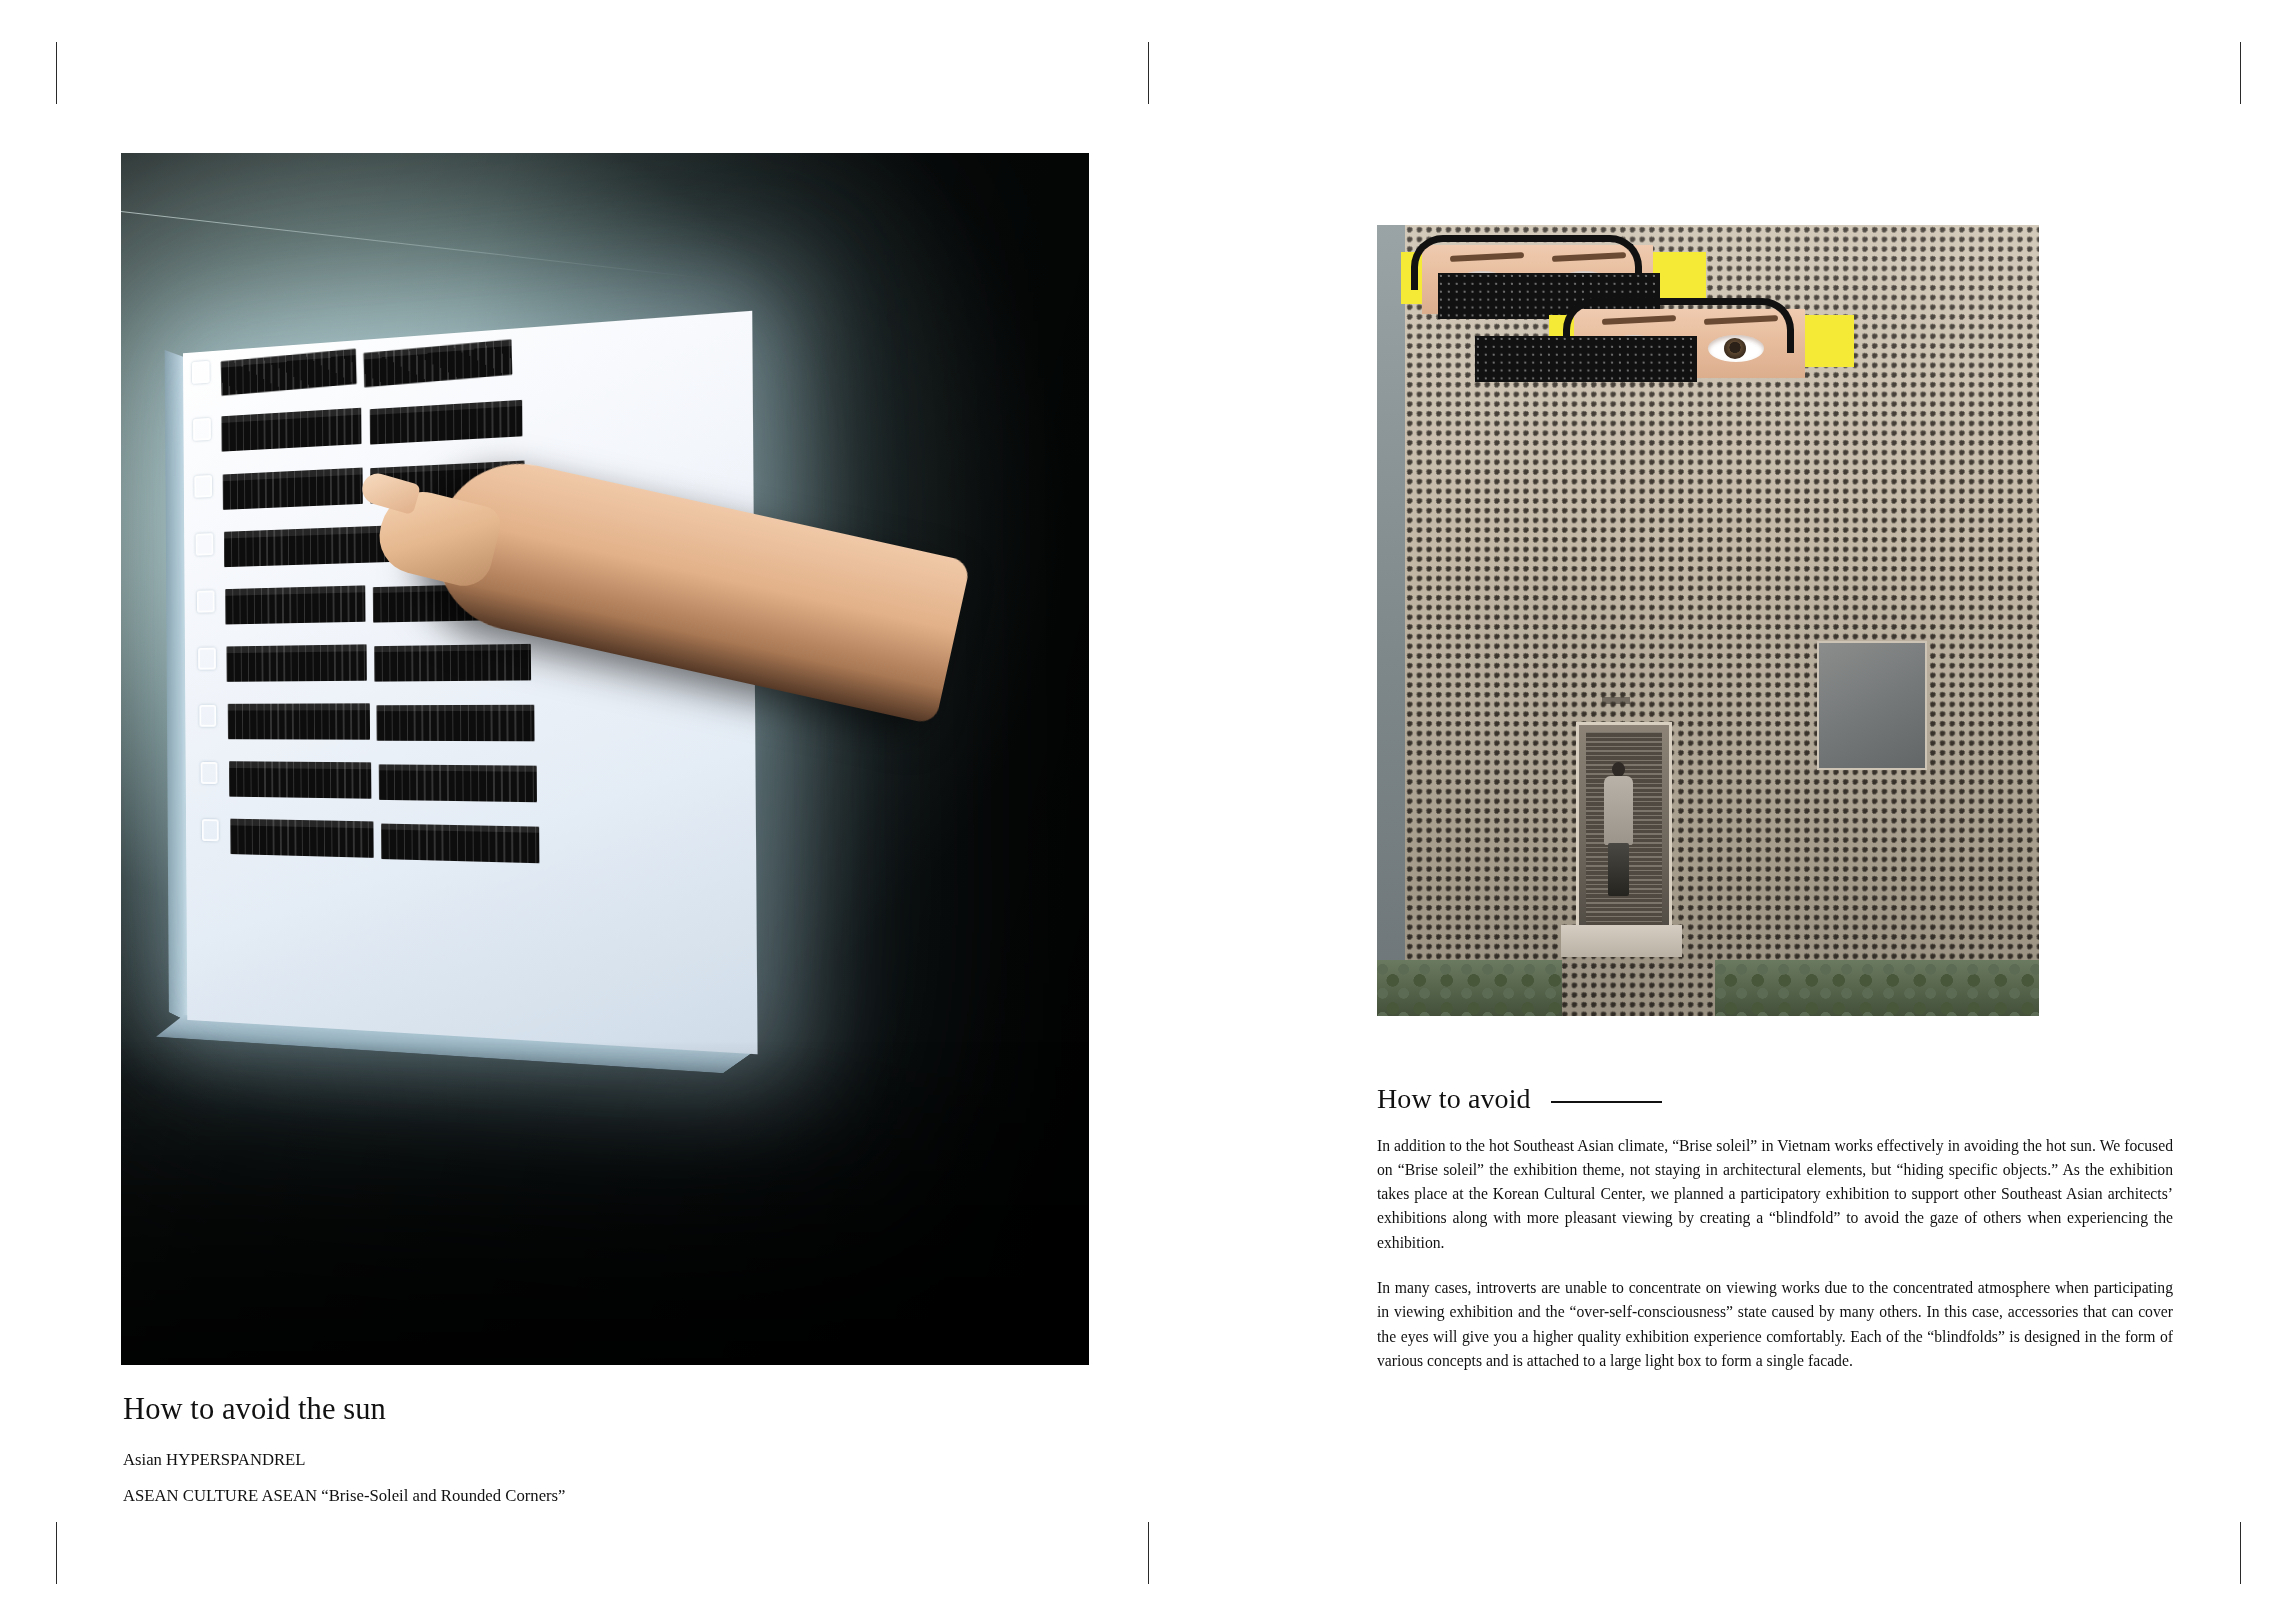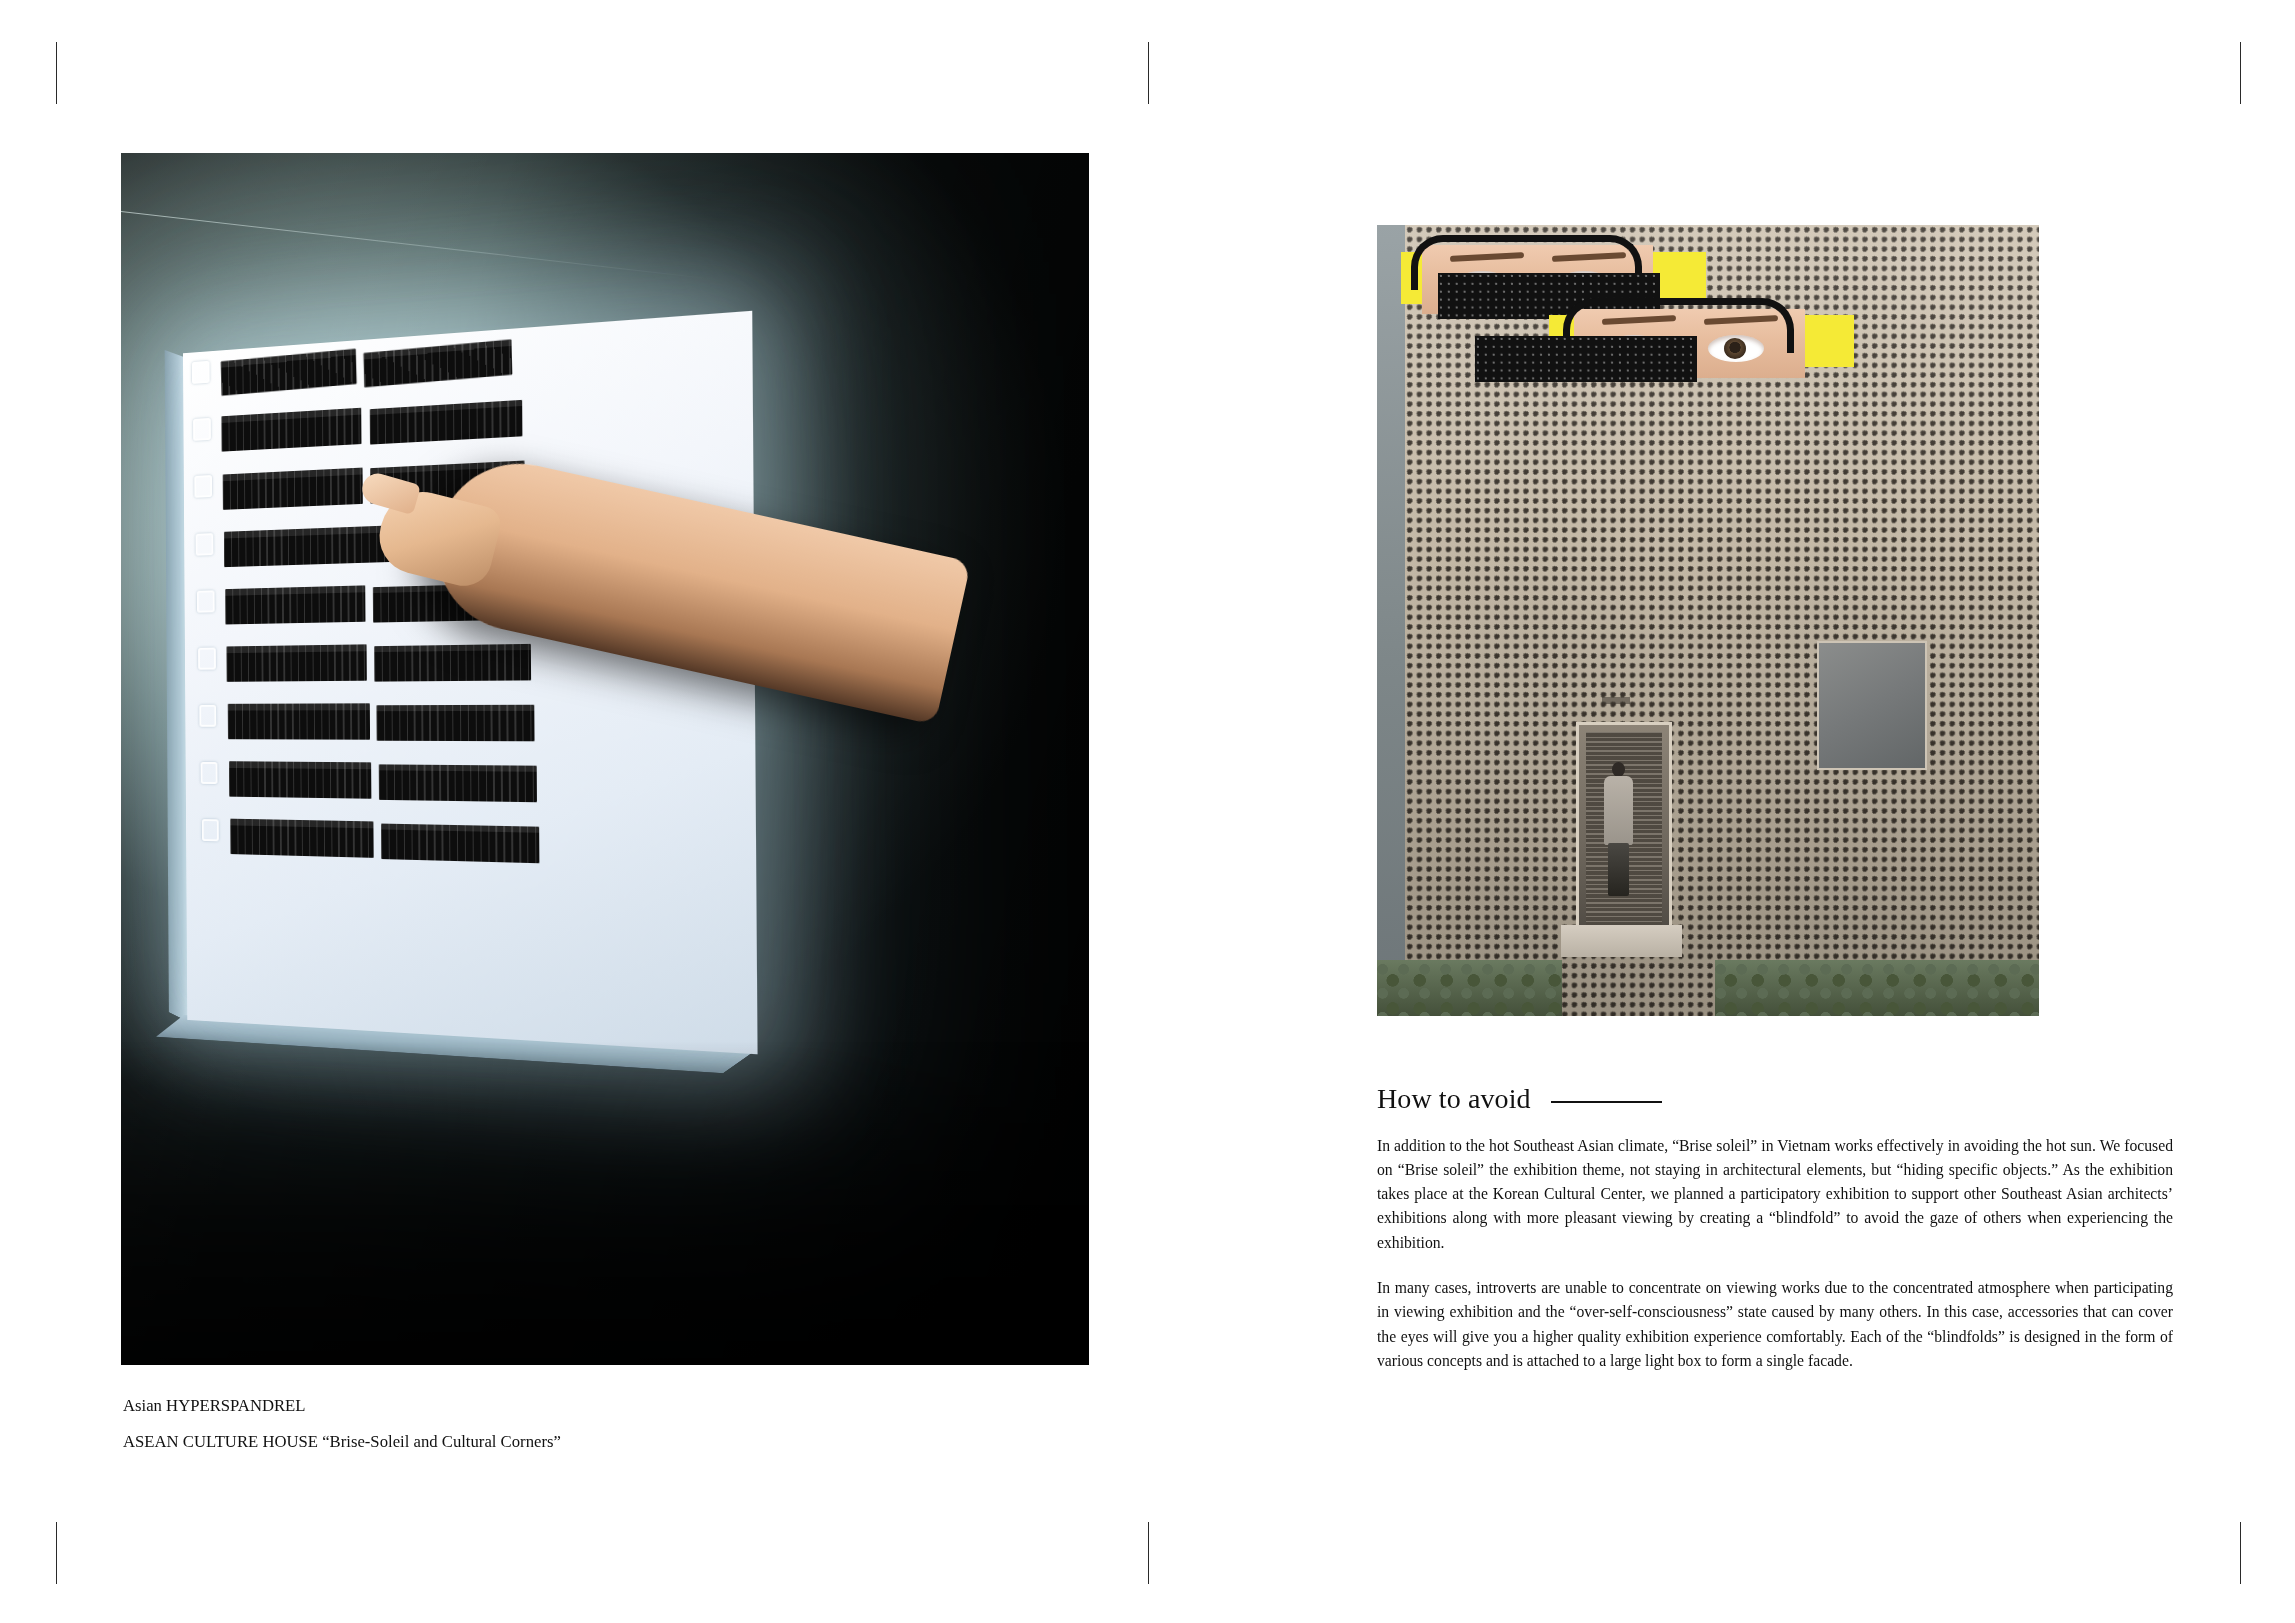--- a/index.html
+++ b/index.html
@@ -467,22 +467,23 @@
         </div>
       </div>
 
       <div class="arm"></div>
       <div class="hand"></div>
       <div class="finger"></div>
       <div class="floor-shadow"></div>
     </div>
 
     <div class="left-caption">
+      <h1 class="left-title">How to avoid the sun</h1>
       <p class="left-sub">Asian HYPERSPANDREL</p>
-      <p class="left-sub">ASEAN CULTURE HOUSE “Brise-Soleil and Cultural Corners”</p>
+      <p class="left-sub">ASEAN CULTURE ASEAN “Brise-Soleil and Rounded Corners”</p>
     </div>
   </div>
 
   <div class="right-page">
 
     <div class="photo-facade">
       <div class="sky"></div>
       <div class="wall">
         <div class="wall-grid"></div>
         <div class="wall-shade"></div>

